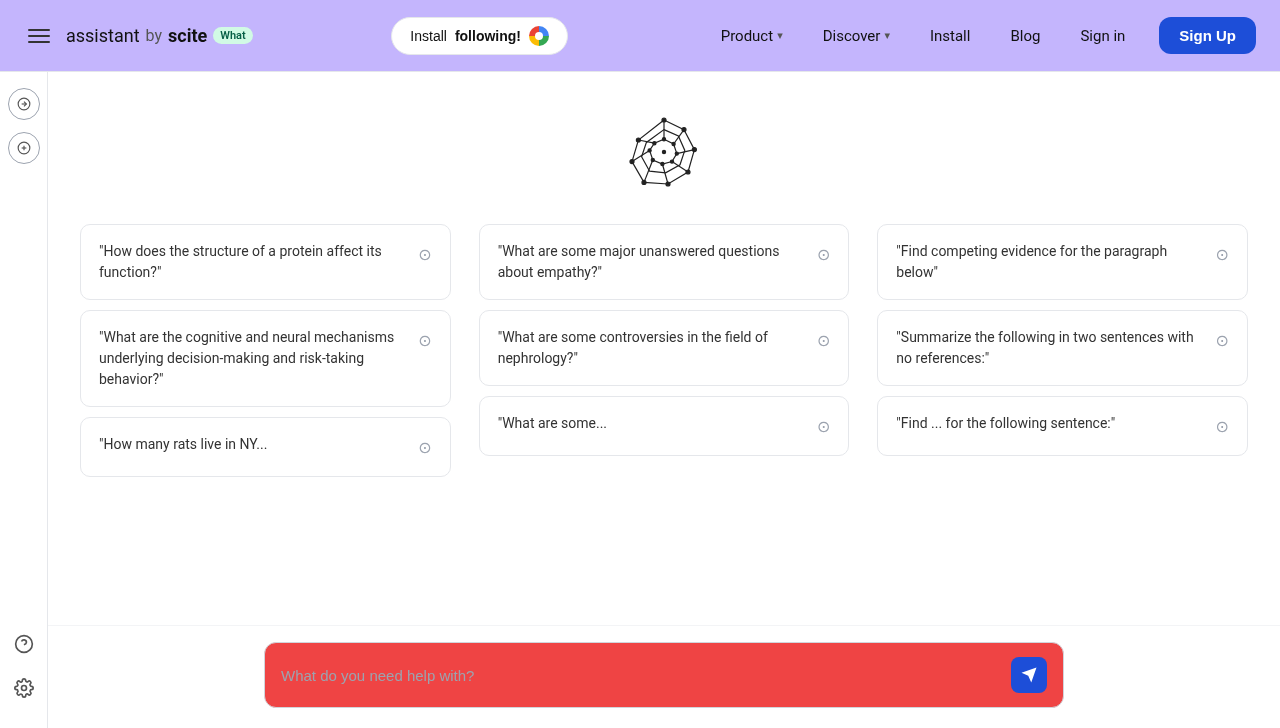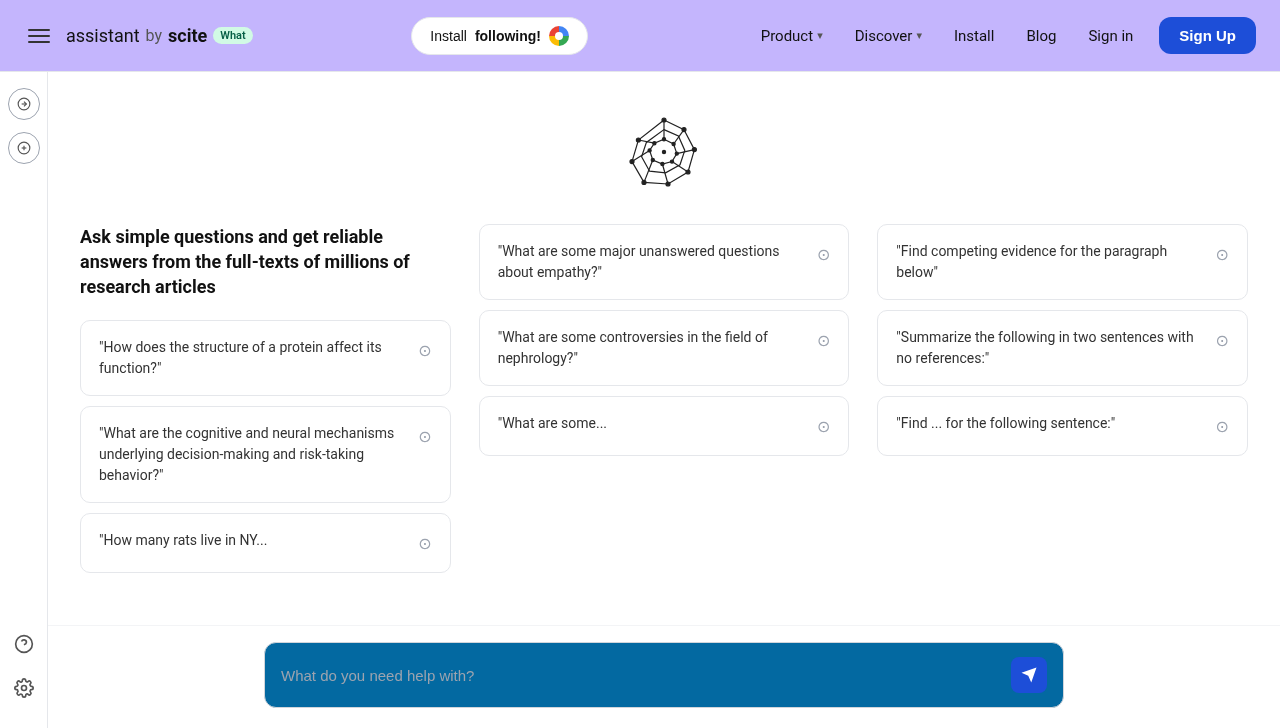--- a/index.html
+++ b/index.html
@@ -88,21 +88,21 @@
       left: 50%;
       transform: translate(-50%, -50%);
       width: 8px;
       height: 8px;
       background: #fff;
       border-radius: 50%;
     }
     .navbar-right {
       display: flex;
       align-items: center;
-      gap: 4px;
+      gap: 12px;
     }
     .nav-link {
       display: flex;
       align-items: center;
       gap: 4px;
       padding: 8px 14px;
       font-size: 15px;
       color: #111;
       cursor: pointer;
       border-radius: 6px;
@@ -241,21 +241,21 @@
       border-top: 1px solid #f3f4f6;
     }
     .chat-input-wrap {
       max-width: 800px;
       margin: 0 auto;
       border: 1.5px solid #d1d5db;
       border-radius: 12px;
       display: flex;
       align-items: center;
       padding: 14px 16px;
-      background: #0369a1;
+      background: #ef4444;
     }
     .chat-input {
       flex: 1;
       border: none;
       outline: none;
       font-size: 15px;
       color: #111;
       background: transparent;
     }
     .chat-input::placeholder { color: #9ca3af; }
@@ -390,21 +390,20 @@
         <circle cx="32" cy="48" r="2" fill="#222"></circle>
         <circle cx="38" cy="39" r="2" fill="#222"></circle>
         <circle cx="50" cy="50" r="2" fill="#222"></circle>
       </g>
     </svg>
   </div>
 
   <div class="columns">
 
     <div>
-      <div class="col-header">Ask simple questions and get reliable answers from the full-texts of millions of research articles</div>
       <div class="card">
         <span class="card-text">"How does the structure of a protein affect its function?"</span>
         <span class="card-arrow">⊙</span>
       </div>
       <div class="card">
         <span class="card-text">"What are the cognitive and neural mechanisms underlying decision-making and risk-taking behavior?"</span>
         <span class="card-arrow">⊙</span>
       </div>
       <div class="card">
         <span class="card-text">"How many rats live in NY...</span>

